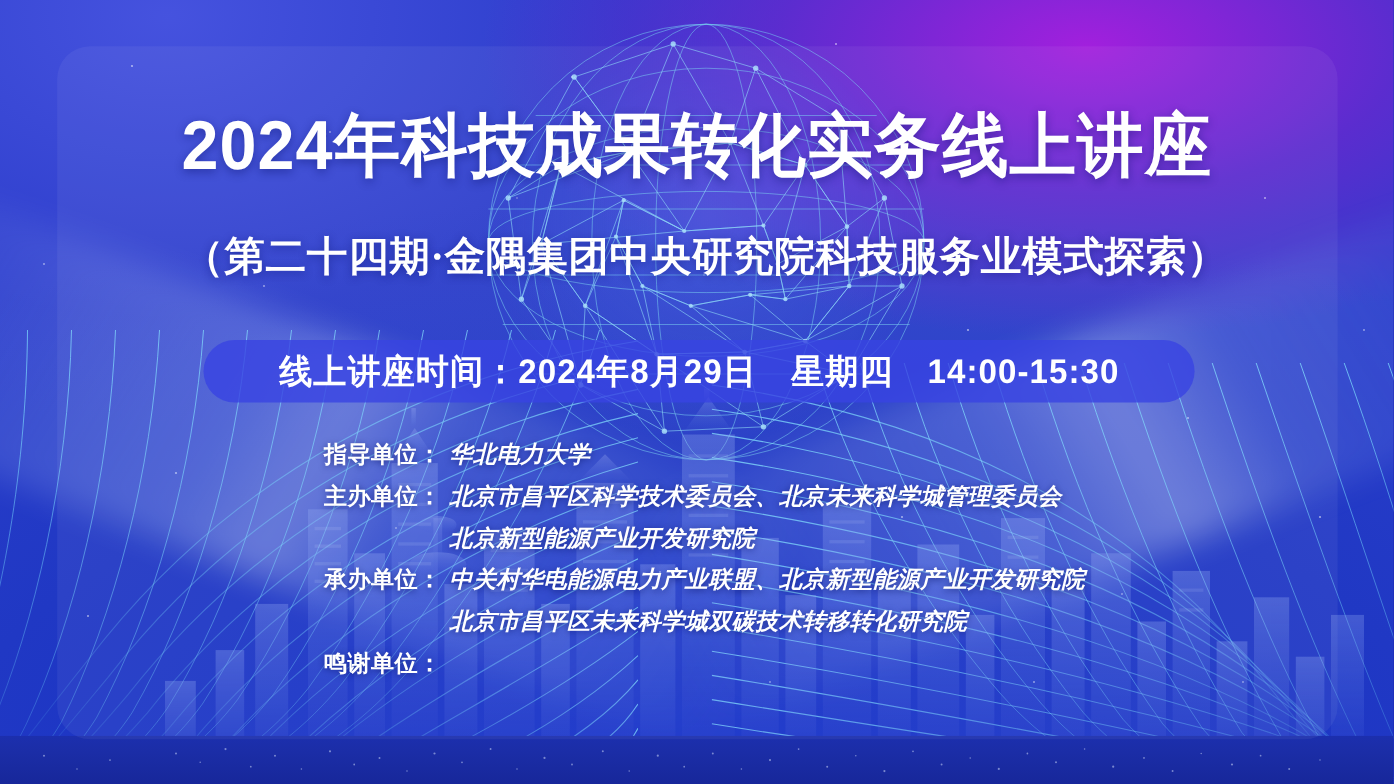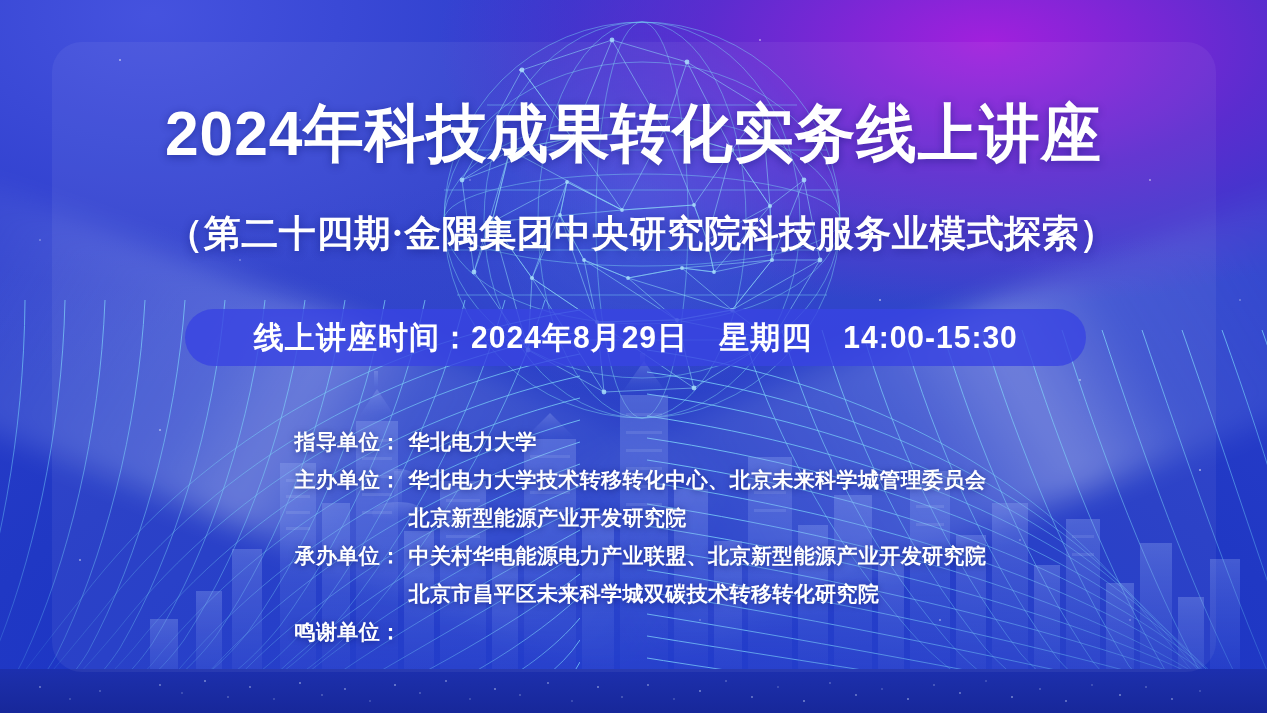--- a/index.html
+++ b/index.html
@@ -102,21 +102,21 @@
   .time-pill .time-text{
     color:#ffffff;
     font-size:31px;
     font-weight:bold;
     letter-spacing:1px;
     white-space:nowrap;
     transform:scaleX(0.97);
   }
 
   .orgs{
-    position:absolute;left:0;right:0;top:410px;
+    position:absolute;left:0;right:0;top:382px;
     display:flex;flex-direction:column;align-items:center;
   }
   .org-row{
     width:700px;
     display:flex;
     color:#ffffff;
     font-size:21px;
     font-weight:bold;
     line-height:38px;
     letter-spacing:.4px;
@@ -124,20 +124,21 @@
     text-shadow:0 1px 6px rgba(8,18,100,.6);
   }
   .org-row .lbl{
     width:118px;
     flex:0 0 118px;
     text-align:right;
   }
   .org-row .val{
     flex:1 1 auto;
     padding-left:7px;
+    font-style:italic;
   }
   .org-row.cont .lbl{visibility:hidden;}
 </style>
 </head>
 <body>
 
 <div class="stage">
 
   <svg class="stars" viewBox="0 0 1267 713" preserveAspectRatio="none">
     <g fill="#ffffff">
@@ -504,21 +505,21 @@
 
     <div class="orgs">
 
       <div class="org-row">
         <span class="lbl">指导单位：</span>
         <span class="val">华北电力大学</span>
       </div>
 
       <div class="org-row">
         <span class="lbl">主办单位：</span>
-        <span class="val">华北电力大学技术转移转化中心、北京未来科学城管理委员会</span>
+        <span class="val">北京市昌平区科学技术委员会、北京未来科学城管理委员会</span>
       </div>
 
       <div class="org-row cont">
         <span class="lbl">主办单位：</span>
         <span class="val">北京新型能源产业开发研究院</span>
       </div>
 
       <div class="org-row">
         <span class="lbl">承办单位：</span>
         <span class="val">中关村华电能源电力产业联盟、北京新型能源产业开发研究院</span>

